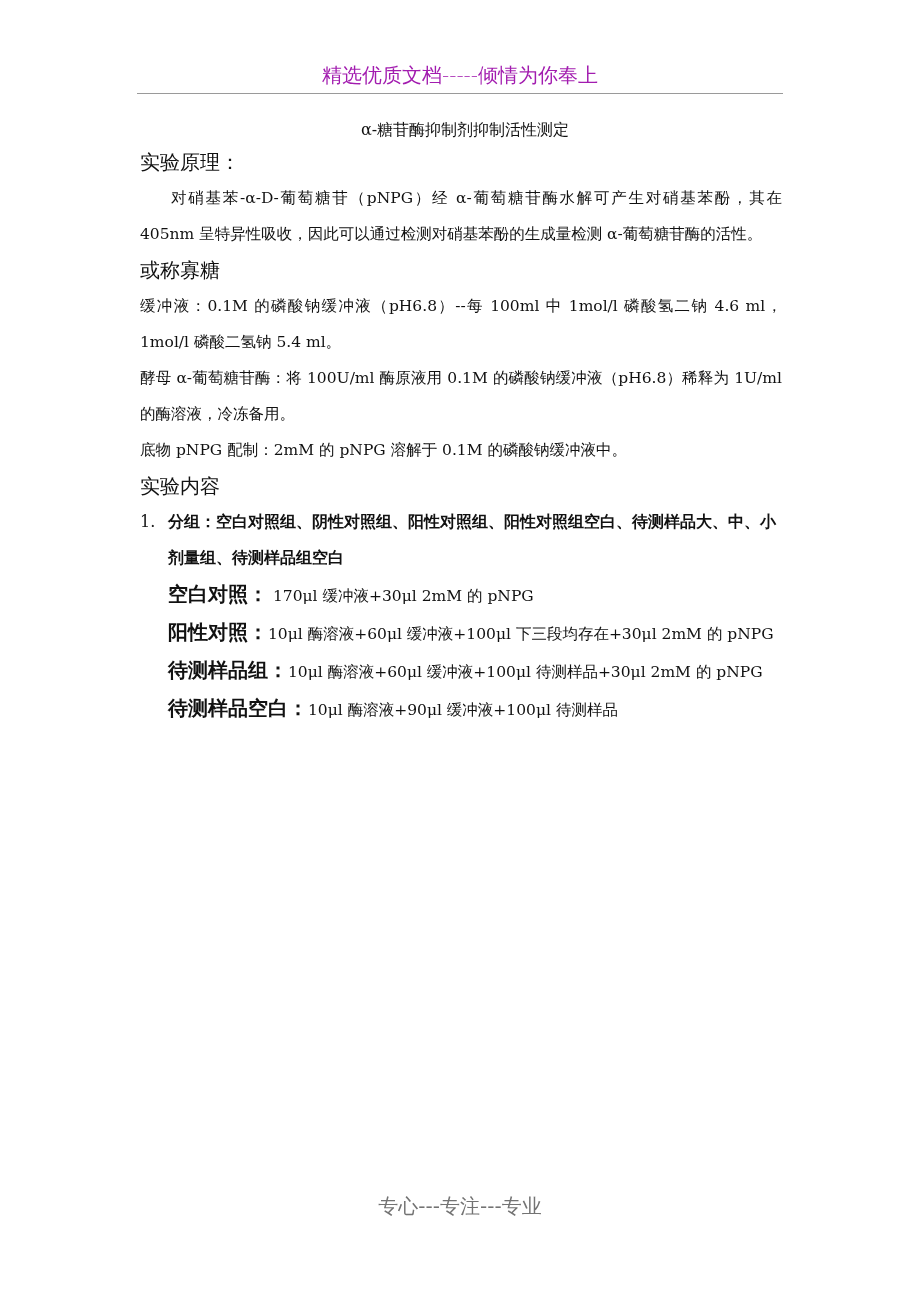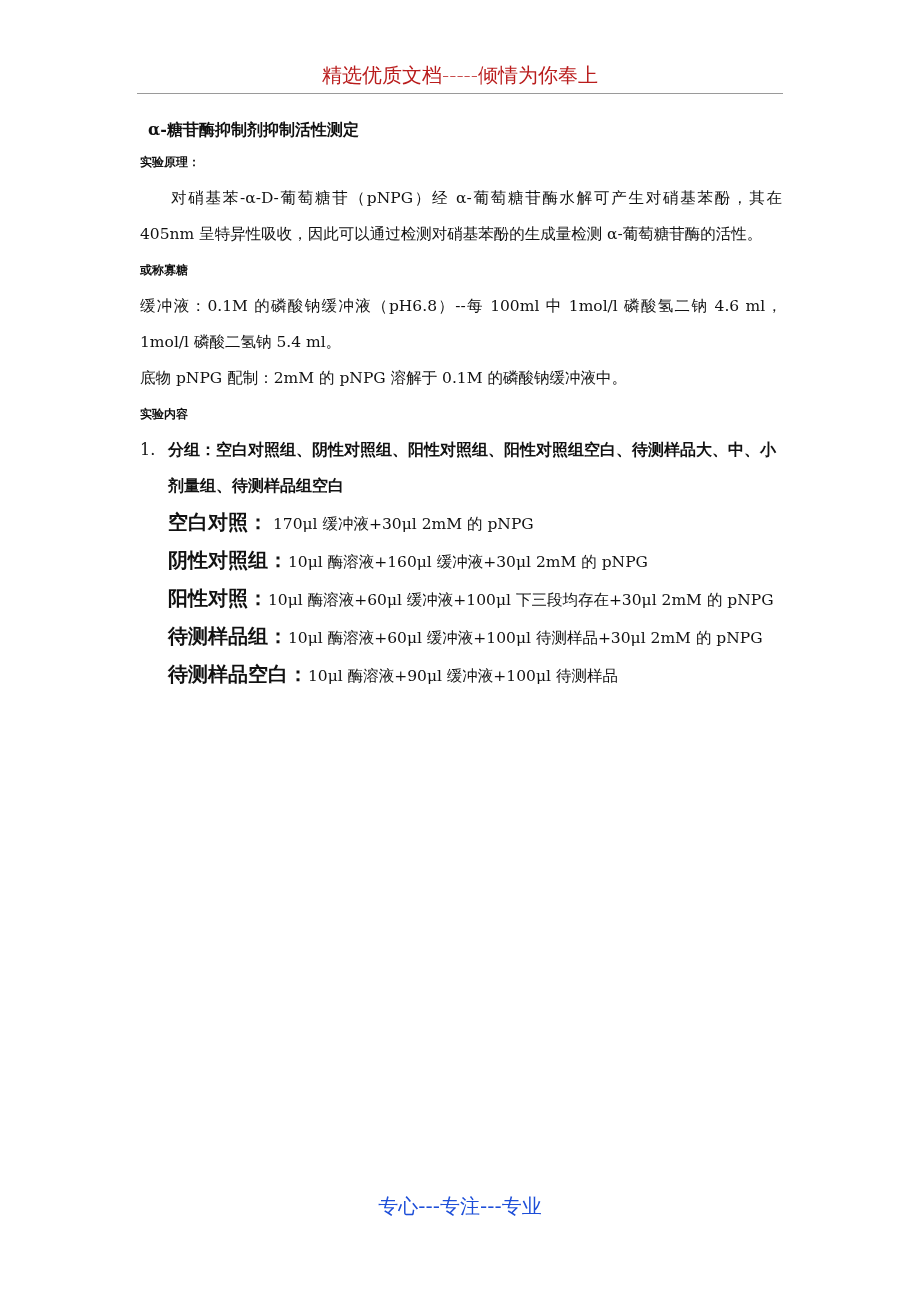--- a/index.html
+++ b/index.html
@@ -1,25 +1,25 @@
 <!DOCTYPE html>
 <html><head>
 <meta charset="utf-8">
 <style>
   html, body { margin: 0; padding: 0; background: #ffffff; }
   body { width: 920px; height: 1302px; position: relative; overflow: hidden;
          font-family: "DejaVu Serif", "Liberation Serif", serif; color: #111; }
   .page-header { position: absolute; left: 137px; top: 62px; width: 646px; text-align: center;
-         font-family: "DejaVu Sans", "Liberation Sans", sans-serif; font-size: 20px; color: #b91c1c; font-weight: 300; }
+         font-family: "DejaVu Sans", "Liberation Sans", sans-serif; font-size: 20px; color: #a21caf; font-weight: 300; }
   .header-rule { position: absolute; left: 137px; top: 93px; width: 646px; height: 1px; background: #9a9a9a; }
   .page-footer { position: absolute; left: 137px; top: 1193px; width: 646px; text-align: center;
-         font-family: "DejaVu Sans", "Liberation Sans", sans-serif; font-size: 20px; color: #1d4ed8; }
+         font-family: "DejaVu Sans", "Liberation Sans", sans-serif; font-size: 20px; color: #737373; }
   .content { position: absolute; left: 140px; top: 116px; width: 642px; font-size: 15.5px; }
-  .title { font-weight: bold; font-size: 16px; height: 28px; line-height: 28px; margin-left: 8px; }
-  .heading { font-weight: bold; font-family: "DejaVu Sans", "Liberation Sans", sans-serif; font-size: 12px; line-height: 36px; }
+  .title { text-align: center; font-weight: normal; font-size: 16px; height: 28px; line-height: 28px; margin-left: 8px; }
+  .heading { font-weight: normal; font-family: "DejaVu Sans", "Liberation Sans", sans-serif; font-size: 20px; line-height: 36px; }
   .para { line-height: 36px; text-align: justify; }
   .indent { text-indent: 2em; }
   .list-item { display: flex; font-weight: bold; font-family: "DejaVu Sans", "Liberation Sans", sans-serif; font-size: 16px; line-height: 36px; }
   .list-num { width: 28px; flex: none; font-family: "DejaVu Serif", serif; font-weight: normal; }
   .sub { padding-left: 28px; line-height: 36px; }
   .sub b { font-family: "DejaVu Sans", "Liberation Sans", sans-serif; font-size: 20px; }
 </style>
 </head>
 <body>
 
@@ -27,33 +27,31 @@
 <div class="header-rule"></div>
 
 <div class="content">
   <div class="title">α-糖苷酶抑制剂抑制活性测定</div>
 
   <div class="heading">实验原理：</div>
   <div class="para indent">对硝基苯-α-D-葡萄糖苷（pNPG）经 α-葡萄糖苷酶水解可产生对硝基苯酚，其在 405nm 呈特异性吸收，因此可以通过检测对硝基苯酚的生成量检测 α-葡萄糖苷酶的活性。</div>
 
   <div class="heading">或称寡糖</div>
   <div class="para">缓冲液：0.1M 的磷酸钠缓冲液（pH6.8）--每 100ml 中 1mol/l 磷酸氢二钠 4.6 ml，1mol/l 磷酸二氢钠 5.4 ml。</div>
+  <div class="para">酵母 α-葡萄糖苷酶：将 100U/ml 酶原液用 0.1M 的磷酸钠缓冲液（pH6.8）稀释为 1U/ml 的酶溶液，冷冻备用。</div>
   <div class="para">底物 pNPG 配制：2mM 的 pNPG 溶解于 0.1M 的磷酸钠缓冲液中。</div>
 
   <div class="heading">实验内容</div>
   <div class="list-item">
     <span class="list-num">1.</span>
     <span>分组：空白对照组、阴性对照组、阳性对照组、阳性对照组空白、待测样品大、中、小剂量组、待测样品组空白</span>
   </div>
 
   <div class="sub para">
     <b>空白对照：</b><span> 170μl 缓冲液+30μl 2mM 的 pNPG</span>
-  </div>
-  <div class="sub para">
-    <b>阴性对照组：</b><span>10μl 酶溶液+160μl 缓冲液+30μl 2mM 的 pNPG</span>
   </div>
   <div class="sub para">
     <b>阳性对照：</b><span>10μl 酶溶液+60μl 缓冲液+100μl 下三段均存在+30μl 2mM 的 pNPG</span>
   </div>
   <div class="sub para">
     <b>待测样品组：</b><span>10μl 酶溶液+60μl 缓冲液+100μl 待测样品+30μl 2mM 的 pNPG</span>
   </div>
   <div class="sub para">
     <b>待测样品空白：</b><span>10μl 酶溶液+90μl 缓冲液+100μl 待测样品</span>
   </div>

